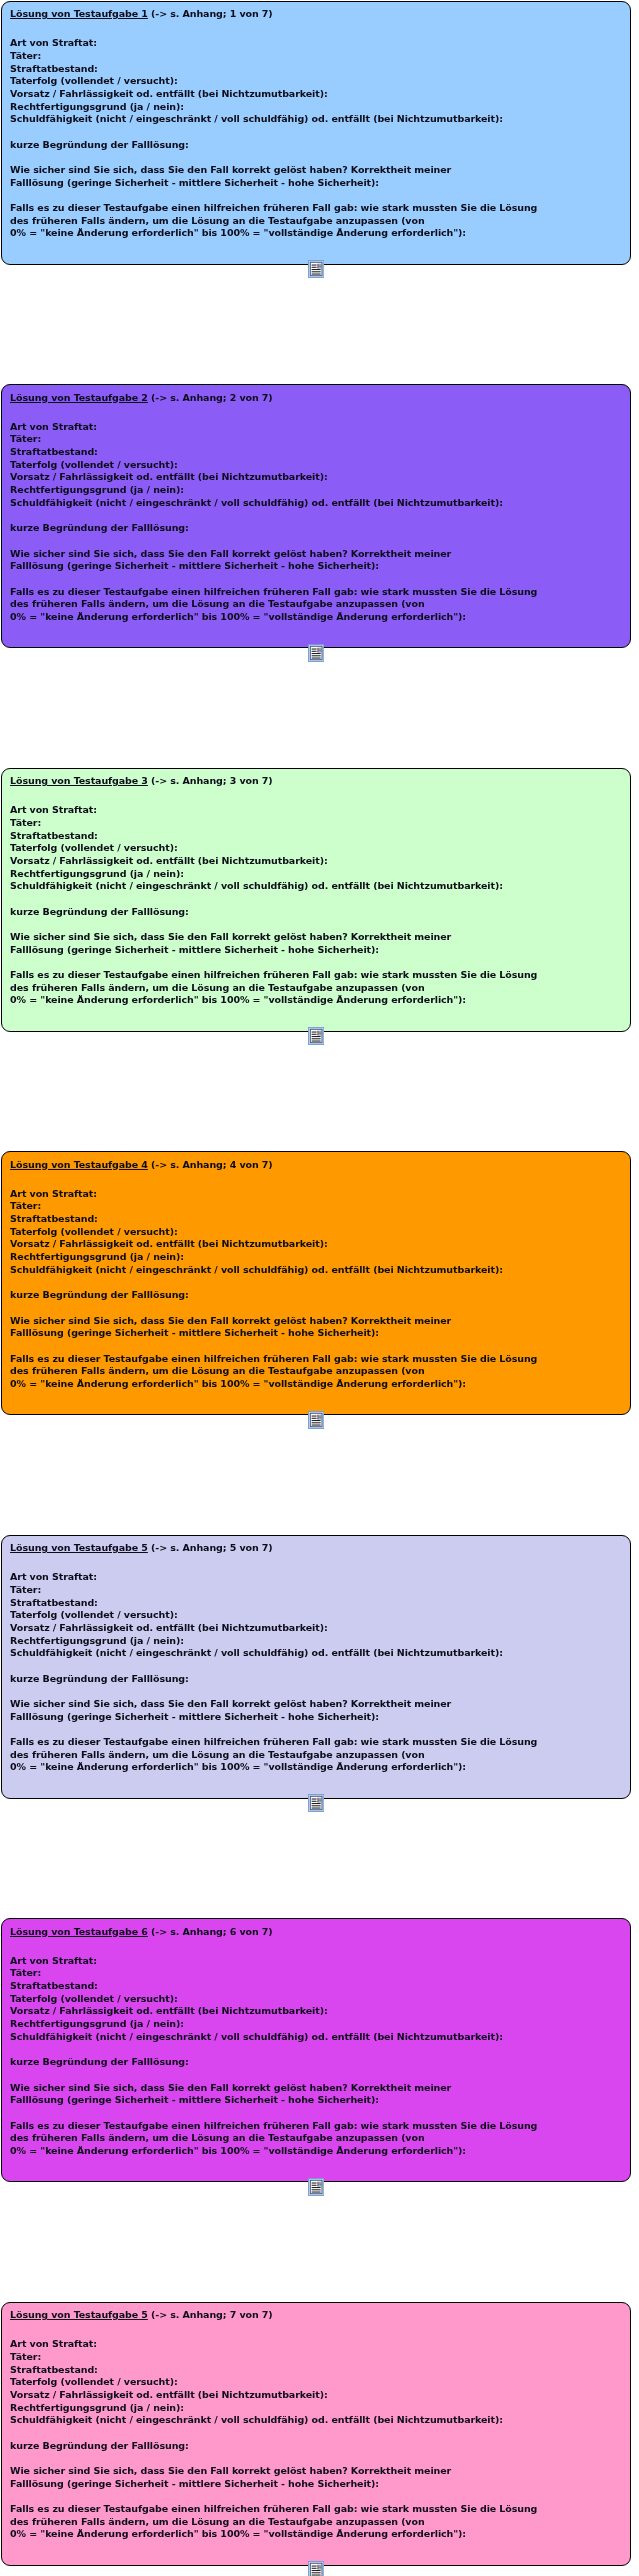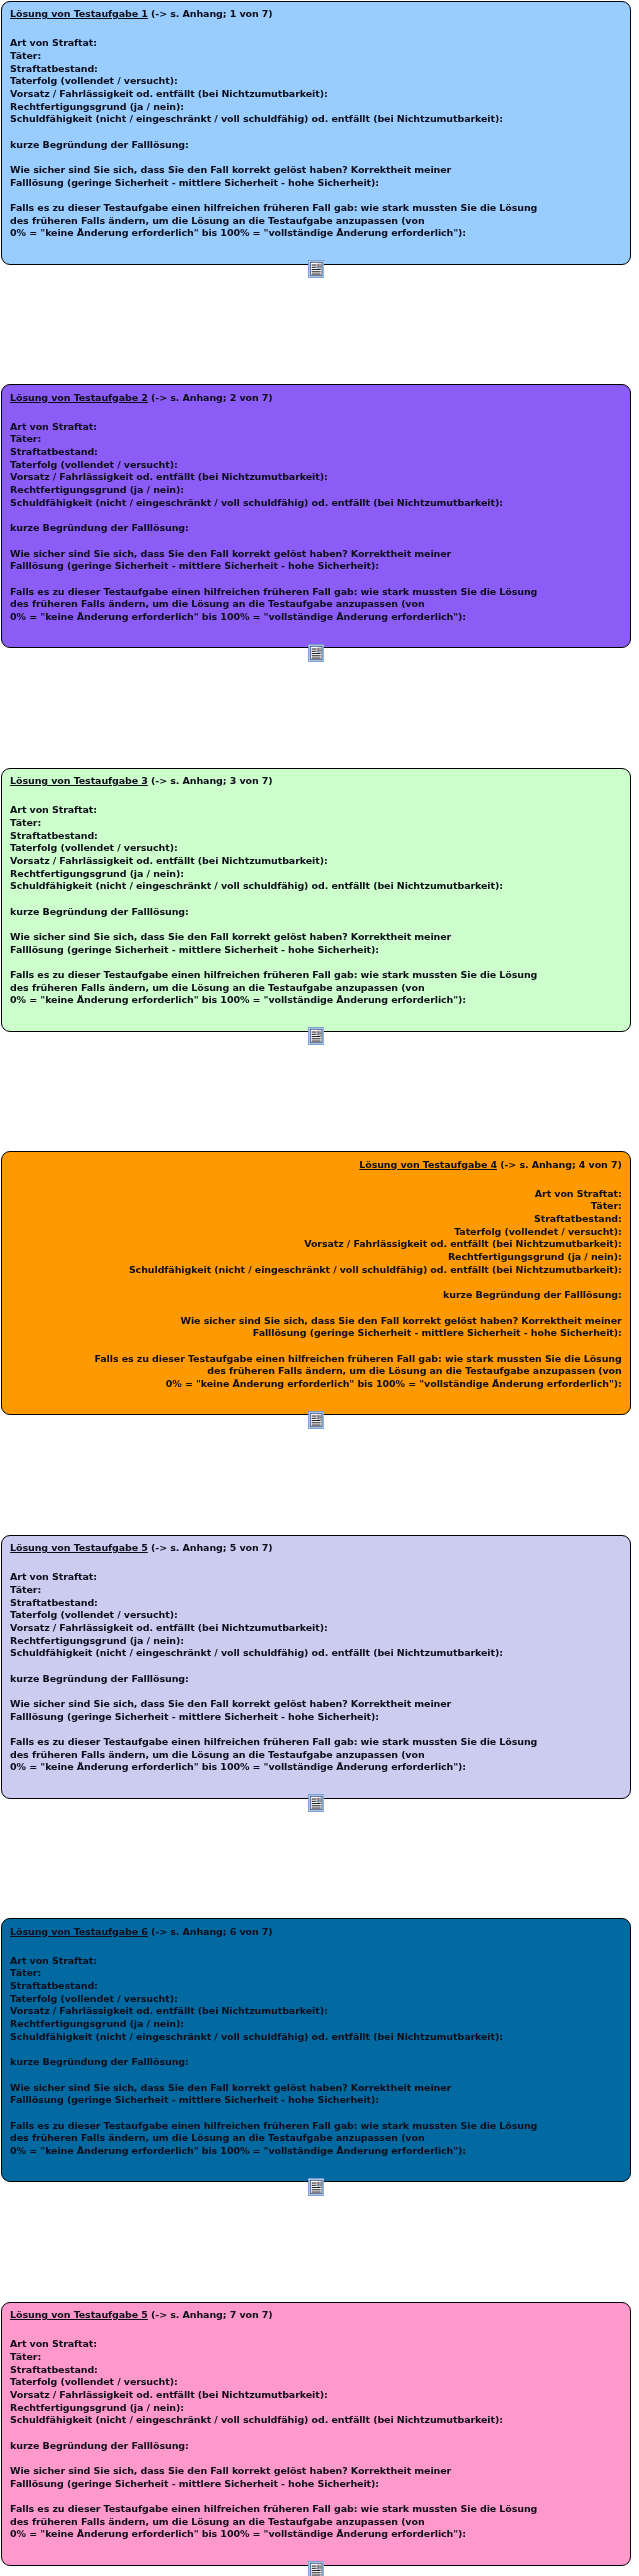--- a/index.html
+++ b/index.html
@@ -176,21 +176,21 @@
           <rect x="10.5" y="4.5" width="4" height="4.5" fill="#cdd6ea" stroke="#444455" stroke-width="0.5"></rect>
           <rect x="11" y="5" width="1.5" height="1.5" fill="#cc4040"></rect>
           <rect x="12.6" y="6" width="1.4" height="2" fill="#3a7a3a"></rect>
           <rect x="11" y="7" width="1.2" height="1.5" fill="#3355bb"></rect>
         </svg>
       </span>
     </div>
   </section>
 
   <section class="box-wrap">
-    <div class="box" style="background: rgb(255, 153, 0); text-align: right;">
+    <div class="box" style="background: rgb(255, 153, 0);">
       <div class="line"><span class="title-link">Lösung von Testaufgabe 4</span><span class="title-suffix"> (-&gt; s. Anhang; 4 von 7)</span></div>
       <div class="spacer18"></div>
       <div class="line">Art von Straftat:</div>
       <div class="line">Täter:</div>
       <div class="line">Straftatbestand:</div>
       <div class="line">Taterfolg (vollendet / versucht):</div>
       <div class="line">Vorsatz / Fahrlässigkeit od. entfällt (bei Nichtzumutbarkeit):</div>
       <div class="line">Rechtfertigungsgrund (ja / nein):</div>
       <div class="line">Schuldfähigkeit (nicht / eingeschränkt / voll schuldfähig) od. entfällt (bei Nichtzumutbarkeit):</div>
       <div class="spacer14"></div>
@@ -256,21 +256,21 @@
           <rect x="10.5" y="4.5" width="4" height="4.5" fill="#cdd6ea" stroke="#444455" stroke-width="0.5"></rect>
           <rect x="11" y="5" width="1.5" height="1.5" fill="#cc4040"></rect>
           <rect x="12.6" y="6" width="1.4" height="2" fill="#3a7a3a"></rect>
           <rect x="11" y="7" width="1.2" height="1.5" fill="#3355bb"></rect>
         </svg>
       </span>
     </div>
   </section>
 
   <section class="box-wrap">
-    <div class="box" style="background: #0369a1;">
+    <div class="box" style="background: #d946ef;">
       <div class="line"><span class="title-link">Lösung von Testaufgabe 6</span><span class="title-suffix"> (-&gt; s. Anhang; 6 von 7)</span></div>
       <div class="spacer18"></div>
       <div class="line">Art von Straftat:</div>
       <div class="line">Täter:</div>
       <div class="line">Straftatbestand:</div>
       <div class="line">Taterfolg (vollendet / versucht):</div>
       <div class="line">Vorsatz / Fahrlässigkeit od. entfällt (bei Nichtzumutbarkeit):</div>
       <div class="line">Rechtfertigungsgrund (ja / nein):</div>
       <div class="line">Schuldfähigkeit (nicht / eingeschränkt / voll schuldfähig) od. entfällt (bei Nichtzumutbarkeit):</div>
       <div class="spacer14"></div>

